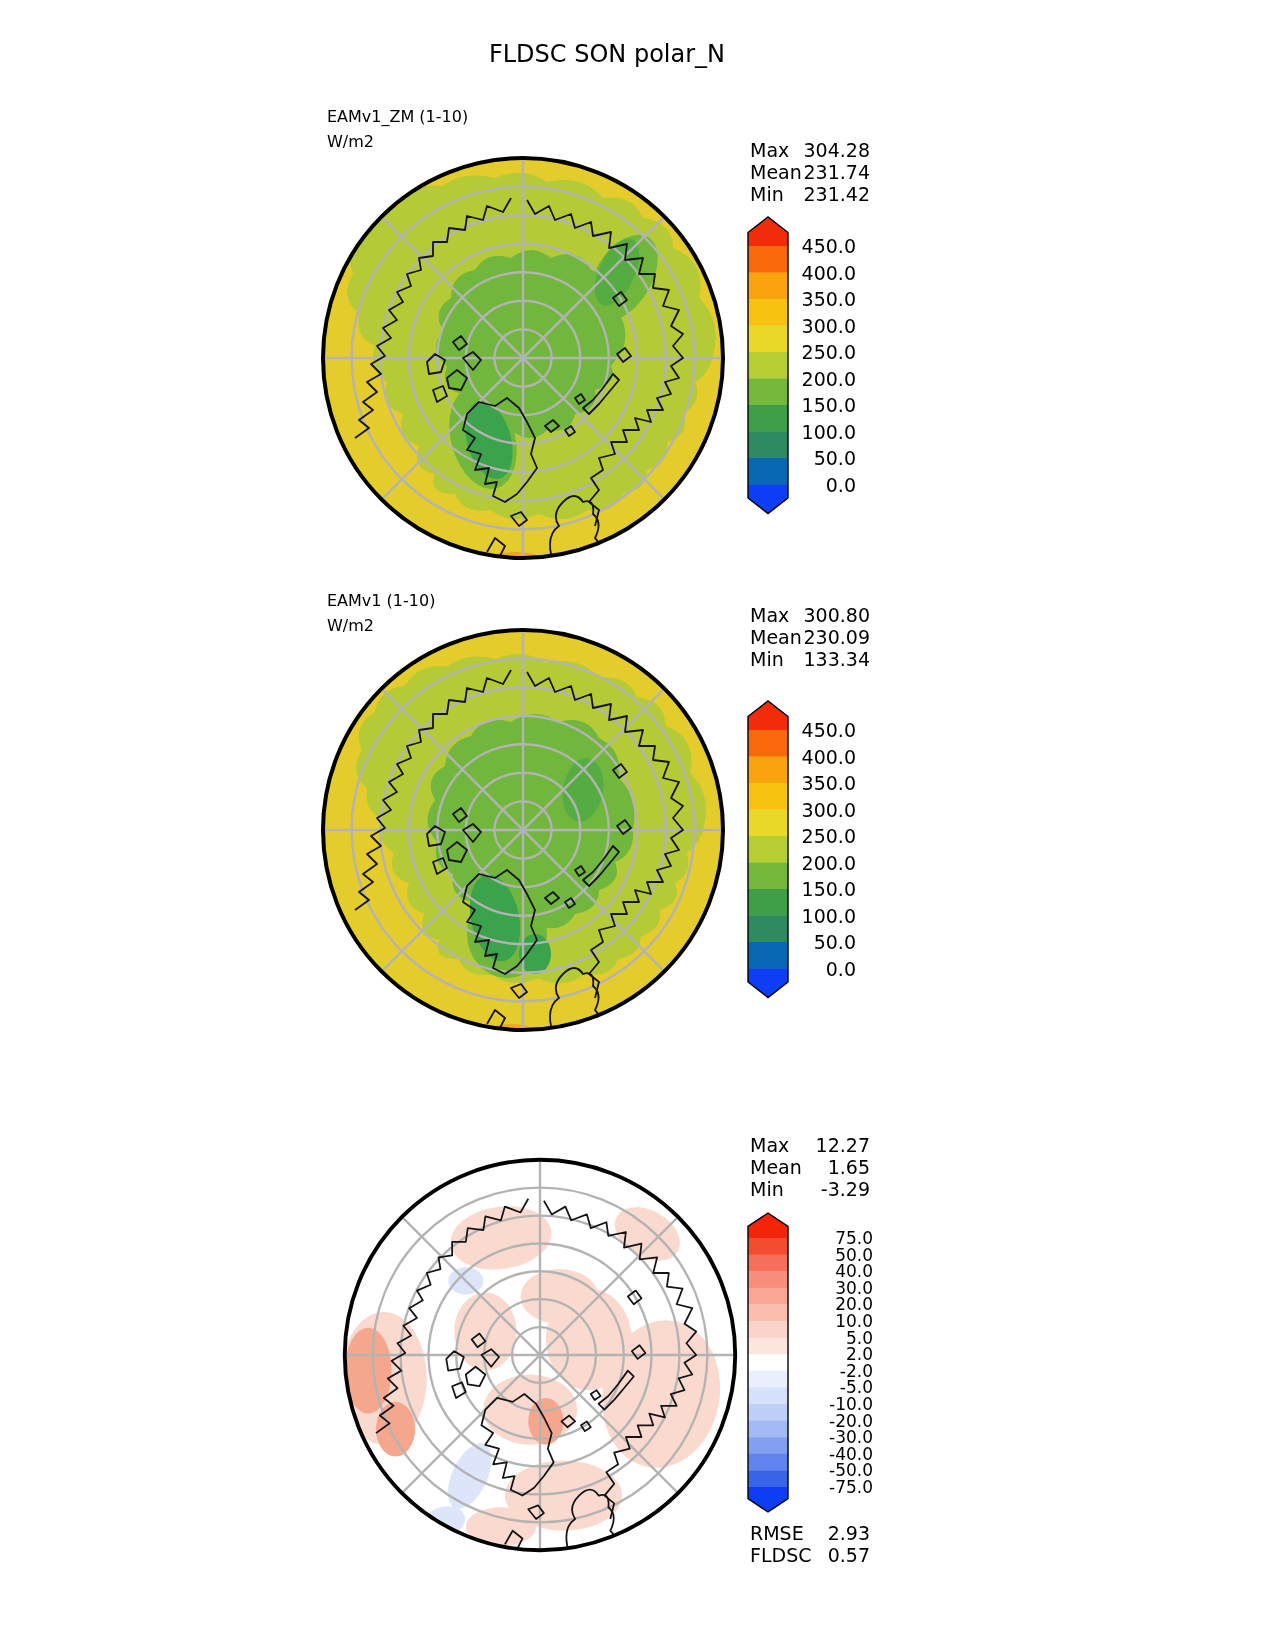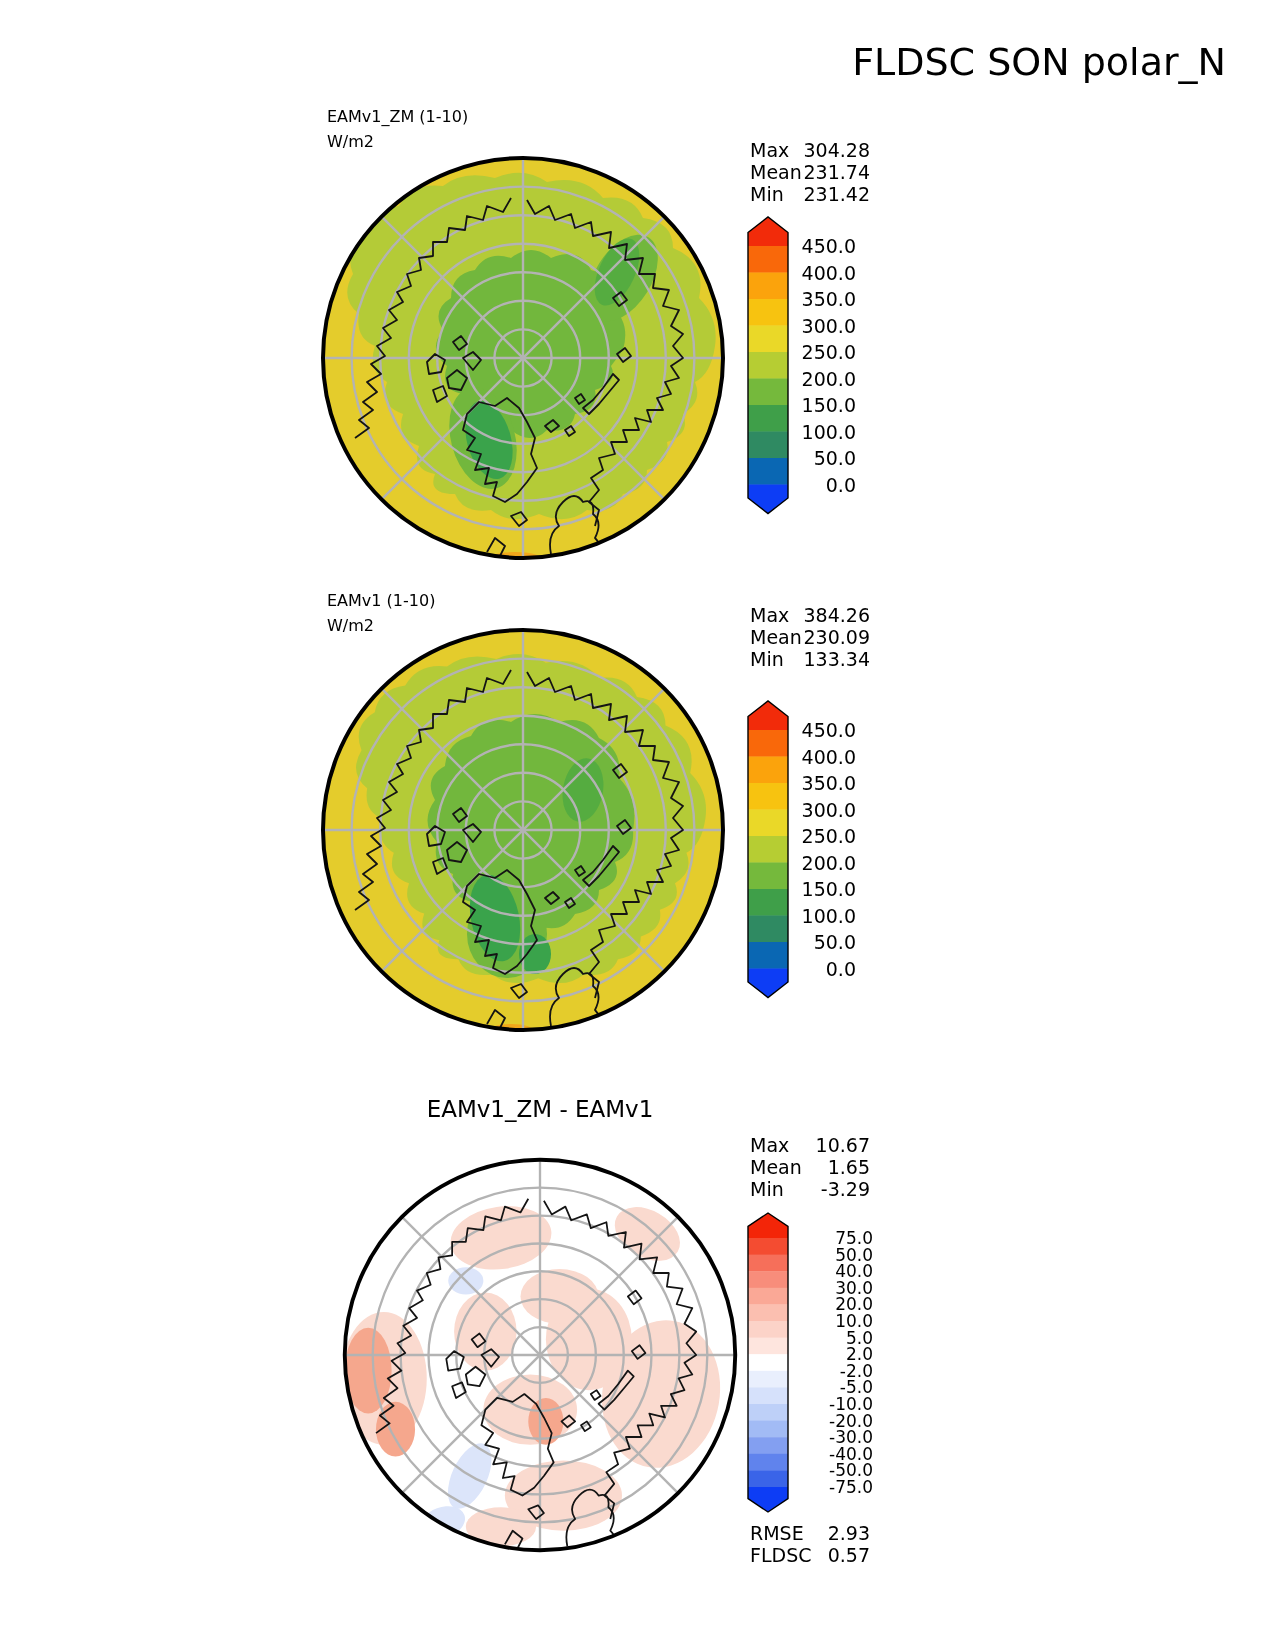--- a/index.html
+++ b/index.html
@@ -1,19 +1,19 @@
 <!DOCTYPE html>
 <html><head>
 <meta charset="utf-8">
 <style>
   html,body{margin:0;padding:0;background:#fff;}
   .canvas{position:relative;width:1275px;height:1650px;background:#ffffff;
           font-family:"DejaVu Sans","Liberation Sans",sans-serif;color:#000;overflow:hidden;}
-  .fig-title{position:absolute;top:40px;left:0;width:1214px;text-align:right;
-             font-size:38px;font-weight:400;padding-left:12px;}
+  .fig-title{position:absolute;top:40px;left:0;width:1214px;text-align:center;
+             font-size:24px;font-weight:400;}
   .panel-label{position:absolute;font-size:16px;line-height:25px;}
   .p3-title{position:absolute;left:340px;top:1096px;width:400px;text-align:center;font-size:23px;}
   .stats{position:absolute;width:120px;font-size:19px;line-height:22px;}
   .stat-row{display:flex;justify-content:space-between;}
   .stat-value{text-align:right;}
   .map{position:absolute;}
   .cbar{position:absolute;overflow:visible;}
 </style>
 </head>
 <body>
@@ -152,21 +152,21 @@
           <path d="M 11,34 L 15,31 L 18,34 L 14,37 Z M 21,36 L 24,34 L 26,37 L 23,39 Z M 47,-2 L 51,-5 L 54,-1 L 50,2 Z M 45,-30 L 49,-33 L 52,-29 L 48,-26 Z M 26,20 L 29,18 L 31,21 L 28,23 Z" fill="none" stroke="#141414" stroke-width="0.9" stroke-linejoin="round"></path>
           <path d="M -48,2 L -44,-2 L -39,1 L -41,7 L -47,8 Z M -38,10 L -33,6 L -28,10 L -31,16 L -37,15 Z M -45,16 L -40,14 L -38,19 L -43,22 Z M -30,0 L -25,-3 L -21,1 L -25,6 Z M -35,-8 L -31,-11 L -28,-7 L -32,-4 Z" fill="none" stroke="#141414" stroke-width="0.9" stroke-linejoin="round"></path>
         </g>
     </g>
     <circle cx="0" cy="0" r="100" fill="none" stroke="#000" stroke-width="2"></circle>
   </svg>
 
   <div class="stats" style="left:750px;top:604px">
     <div class="stat-row">
       <span class="stat-label">Max</span>
-      <span class="stat-value">384.26</span>
+      <span class="stat-value">300.80</span>
     </div>
     <div class="stat-row">
       <span class="stat-label">Mean</span>
       <span class="stat-value">230.09</span>
     </div>
     <div class="stat-row">
       <span class="stat-label">Min</span>
       <span class="stat-value">133.34</span>
     </div>
   </div>
@@ -189,21 +189,20 @@
       <text x="110" y="83" text-anchor="end" dominant-baseline="central" font-size="19" fill="#000">350.0</text>
       <text x="110" y="109.5" text-anchor="end" dominant-baseline="central" font-size="19" fill="#000">300.0</text>
       <text x="110" y="136" text-anchor="end" dominant-baseline="central" font-size="19" fill="#000">250.0</text>
       <text x="110" y="162.5" text-anchor="end" dominant-baseline="central" font-size="19" fill="#000">200.0</text>
       <text x="110" y="189" text-anchor="end" dominant-baseline="central" font-size="19" fill="#000">150.0</text>
       <text x="110" y="215.5" text-anchor="end" dominant-baseline="central" font-size="19" fill="#000">100.0</text>
       <text x="110" y="242" text-anchor="end" dominant-baseline="central" font-size="19" fill="#000">50.0</text>
       <text x="110" y="268.5" text-anchor="end" dominant-baseline="central" font-size="19" fill="#000">0.0</text>
     </svg>
 
-  <div class="p3-title">EAMv1_ZM - EAMv1</div>
 
   <svg class="map" style="left:335px;top:1150px" width="410" height="410" viewBox="-105 -105 210 210">
     <defs>
         <clipPath id="clipC">
           <circle cx="0" cy="0" r="100"></circle>
         </clipPath>
       </defs>
     <g clip-path="url(#clipC)">
       <circle cx="0" cy="0" r="101" fill="#ffffff"></circle>
       <ellipse fill="#fadacf" cx="-20" cy="-60" rx="26" ry="16" transform="rotate(-8 -20 -60)"></ellipse>
@@ -245,21 +244,21 @@
           <path d="M 11,34 L 15,31 L 18,34 L 14,37 Z M 21,36 L 24,34 L 26,37 L 23,39 Z M 47,-2 L 51,-5 L 54,-1 L 50,2 Z M 45,-30 L 49,-33 L 52,-29 L 48,-26 Z M 26,20 L 29,18 L 31,21 L 28,23 Z" fill="none" stroke="#141414" stroke-width="0.9" stroke-linejoin="round"></path>
           <path d="M -48,2 L -44,-2 L -39,1 L -41,7 L -47,8 Z M -38,10 L -33,6 L -28,10 L -31,16 L -37,15 Z M -45,16 L -40,14 L -38,19 L -43,22 Z M -30,0 L -25,-3 L -21,1 L -25,6 Z M -35,-8 L -31,-11 L -28,-7 L -32,-4 Z" fill="none" stroke="#141414" stroke-width="0.9" stroke-linejoin="round"></path>
         </g>
     </g>
     <circle cx="0" cy="0" r="100" fill="none" stroke="#000" stroke-width="2"></circle>
   </svg>
 
   <div class="stats" style="left:750px;top:1134px">
     <div class="stat-row">
       <span class="stat-label">Max</span>
-      <span class="stat-value">10.67</span>
+      <span class="stat-value">12.27</span>
     </div>
     <div class="stat-row">
       <span class="stat-label">Mean</span>
       <span class="stat-value">1.65</span>
     </div>
     <div class="stat-row">
       <span class="stat-label">Min</span>
       <span class="stat-value">-3.29</span>
     </div>
   </div>

